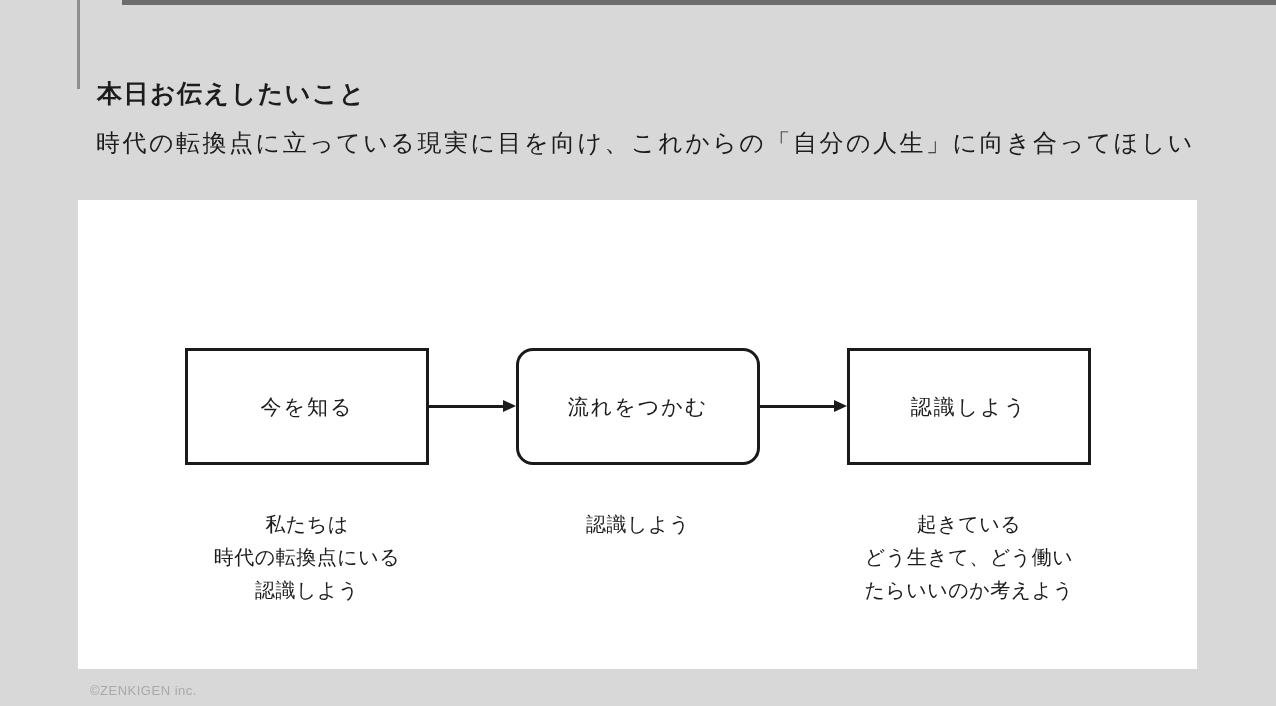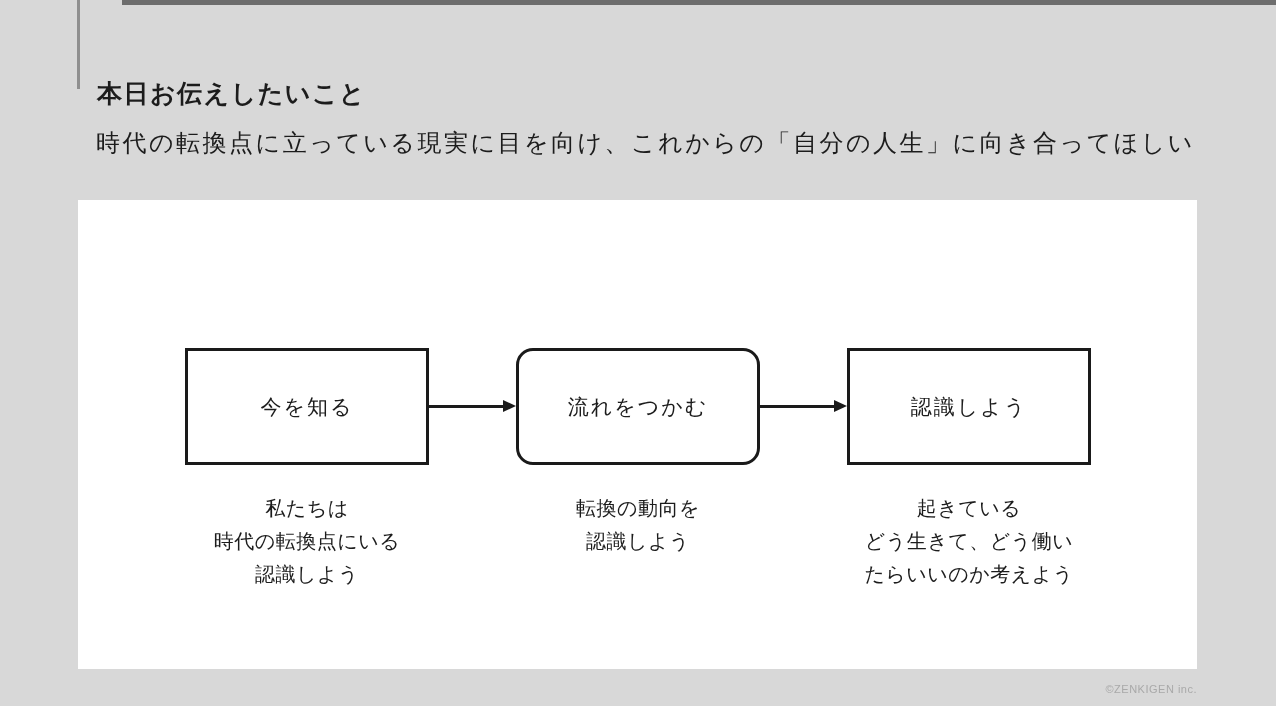--- a/index.html
+++ b/index.html
@@ -76,37 +76,37 @@
   }
   .arrow .head {
     position: absolute; right: 0; top: 0;
     width: 0; height: 0;
     border-left: 13px solid var(--box-border, #1a1a1a);
     border-top: 6.5px solid transparent;
     border-bottom: 6.5px solid transparent;
   }
 
   .step-desc {
-    position: absolute; top: 292px;
+    position: absolute; top: 308px;
     width: 284px;
     text-align: center;
     font-size: 20px; line-height: 33px;
     letter-spacing: 0.5px;
     color: var(--text, #1c1c1c);
     white-space: nowrap;
   }
   .desc-1 { left: 87px; }
   .desc-2 { left: 418px; }
   .desc-3 { left: 749px; }
 
   .slide-footer {
-    position: absolute; left: 78px; top: 683px;
+    position: absolute; left: 90px; top: 683px;
     width: 1119px;
-    text-align: right;
-    font-size: 11px; letter-spacing: 0.5px;
+    text-align: left;
+    font-size: 13px; letter-spacing: 0.5px;
     color: var(--footer-text, #a9a9a9);
   }
 </style>
 </head>
 <body>
 
 <div class="top-bar"></div>
 <div class="accent-line"></div>
 
 <h1 class="slide-title">本日お伝えしたいこと</h1>
@@ -136,21 +136,20 @@
     <span>認識しよう</span>
   </div>
 
   <div class="step-desc desc-1">
     <div>私たちは</div>
     <div>時代の転換点にいる</div>
     <div>認識しよう</div>
   </div>
 
   <div class="step-desc desc-2">
-    <div>転換の動向を</div>
     <div>認識しよう</div>
   </div>
 
   <div class="step-desc desc-3">
     <div>起きている</div>
     <div>どう生きて、どう働い</div>
     <div>たらいいのか考えよう</div>
   </div>
 
 </div>

